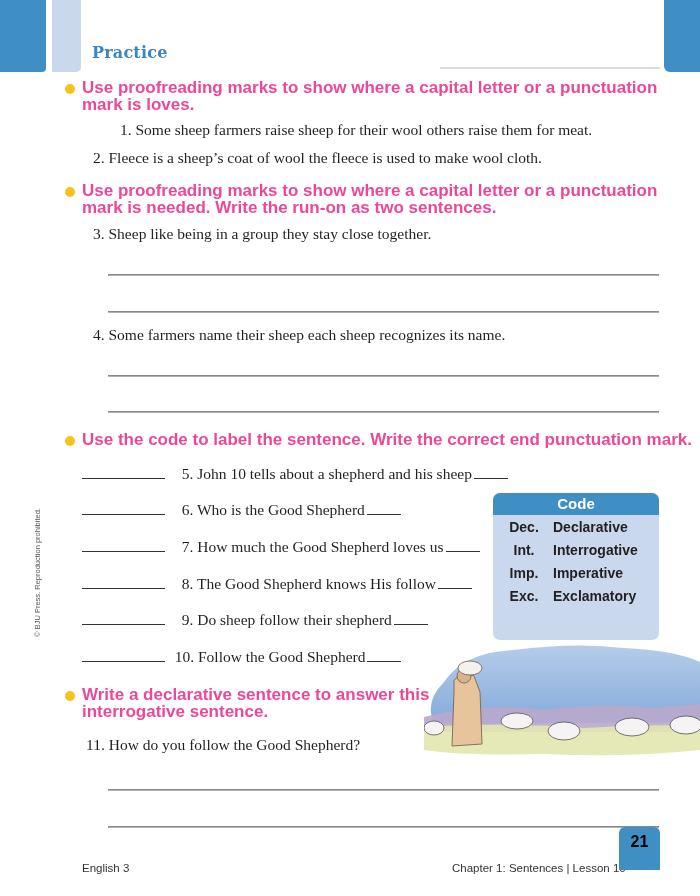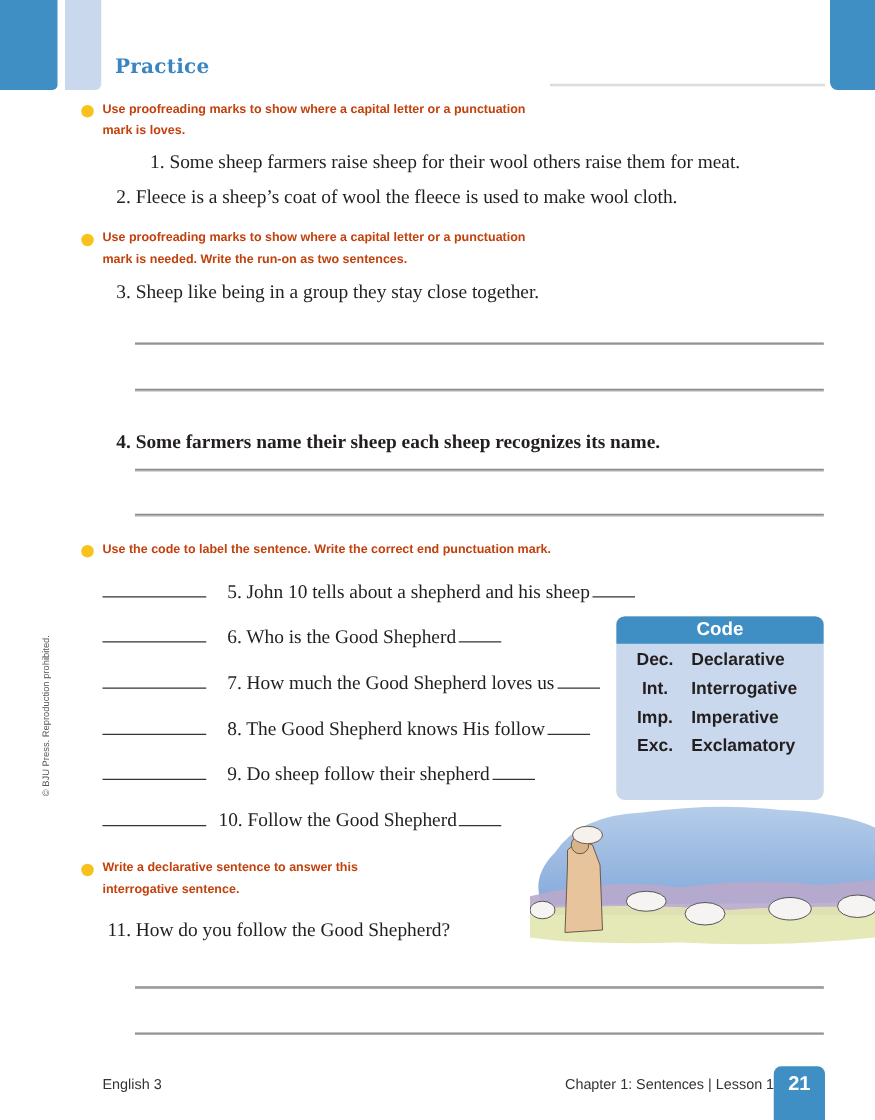--- a/index.html
+++ b/index.html
@@ -4,31 +4,31 @@
 <style>
   html, body { margin:0; padding:0; }
   body { width:700px; height:896px; background:#ffffff; position:relative; overflow:hidden;
          font-family:"Liberation Serif", serif; color:#231f20; }
   .abs { position:absolute; }
   .tab-dark { left:0; top:0; width:46px; height:72px; background:#3f8fc4; border-bottom-right-radius:4px; }
   .tab-light { left:52px; top:0; width:29px; height:72px; background:#c9d8ec; border-bottom-right-radius:5px; }
   .tab-right { left:664px; top:0; width:36px; height:72px; background:#3f8fc4; border-bottom-left-radius:6px; }
   .title-rule { left:440px; top:67px; width:220px; height:2px; background:#dcdcdc; }
   .title { left:92px; top:43px; font-family:"DejaVu Serif", serif; font-weight:bold; font-size:16px; color:#3a86c2; letter-spacing:0.2px; }
-  .instr { font-family:"Liberation Sans", sans-serif; font-weight:bold; font-size:10px; color:#c2410c; line-height:17px; }
+  .instr { font-family:"Liberation Sans", sans-serif; font-weight:bold; font-size:17px; color:#ec4899; line-height:17px; }
   .bullet { width:10px; height:10px; border-radius:50%; background:#f7c21c; }
   .q { font-size:15.5px; white-space:nowrap; }
   .wline { height:1px; background:#8a8a8a; border-bottom:1px solid #b0b0b0; }
   .blank { display:inline-block; border-bottom:1px solid #333; vertical-align:baseline; }
   .codebox { left:493px; top:493px; width:166px; height:147px; background:#c9d8ec; border-radius:7px; overflow:hidden; }
   .code-head { height:22px; background:#3f8fc4; color:#fff; font-family:"Liberation Sans", sans-serif; font-weight:bold; font-size:15px; text-align:center; line-height:22px; }
   .code-row { font-family:"Liberation Sans", sans-serif; font-weight:bold; font-size:14px; color:#231f20; height:23px; line-height:23px; display:flex; }
   .code-abbr { width:60px; padding-left:2px; text-align:left; margin-left:0; }
   .footer { font-family:"Liberation Sans", sans-serif; font-size:11.5px; color:#333; }
-  .pagenum { left:619px; top:853px; width:41px; height:43px; background:#3f8fc4; border-top-left-radius:6px; border-top-right-radius:6px; color:#ffffff; font-family:"Liberation Sans", sans-serif; font-weight:bold; font-size:16px; text-align:center; line-height:30px; }
+  .pagenum { left:619px; top:827px; width:41px; height:43px; background:#3f8fc4; border-top-left-radius:6px; border-top-right-radius:6px; color:#000000; font-family:"Liberation Sans", sans-serif; font-weight:bold; font-size:16px; text-align:center; line-height:30px; }
   .copyright { left:22px; top:500px; width:16px; height:150px; }
   .copyright span { position:absolute; left:-60px; top:68px; width:150px; transform:rotate(-90deg); font-family:"Liberation Sans", sans-serif; font-size:7.5px; color:#555; white-space:nowrap; text-align:center; }
 </style>
 </head>
 <body>
 
 <div class="abs tab-dark"></div>
 <div class="abs tab-light"></div>
 <div class="abs tab-right"></div>
 <div class="abs title-rule"></div>
@@ -53,21 +53,21 @@
 <div class="abs instr" style="left:82px;top:182px;">
   <div>Use proofreading marks to show where a capital letter or a punctuation</div>
   <div>mark is needed. Write the run-on as two sentences.</div>
 </div>
 <div class="abs q" style="left:93px;top:225px;">
   <span>3.</span>
   <span>Sheep like being in a group they stay close together.</span>
 </div>
 <div class="abs wline" style="left:108px;top:274px;width:551px;"></div>
 <div class="abs wline" style="left:108px;top:311px;width:551px;"></div>
-<div class="abs q" style="left:93px;top:345px;font-weight:bold;">
+<div class="abs q" style="left:93px;top:326px;">
   <span>4.</span>
   <span>Some farmers name their sheep each sheep recognizes its name.</span>
 </div>
 <div class="abs wline" style="left:108px;top:375px;width:551px;"></div>
 <div class="abs wline" style="left:108px;top:411px;width:551px;"></div>
 
 <div class="abs bullet" style="left:65px;top:436px;"></div>
 <div class="abs instr" style="left:82px;top:431px;">Use the code to label the sentence. Write the correct end punctuation mark.</div>
 
 <div class="abs q" style="left:82px;top:465px;">

